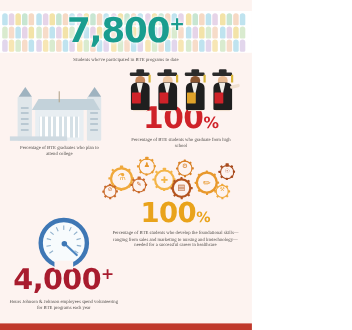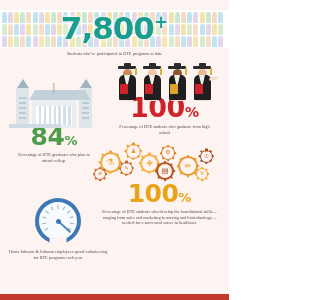--- a/index.html
+++ b/index.html
@@ -369,21 +369,20 @@
       <div class="bldg">
         <div class="tower l"></div>
         <div class="tower r"></div>
         <div class="main-bldg">
           <div class="flag"></div>
           <div class="cols"></div>
         </div>
         <div class="base"></div>
       </div>
     </div>
-    <div class="figure"><span>84</span><span class="pct">%</span></div>
     <div class="caption">Percentage of BTE graduates who plan to attend college</div>
   </div>
 
   <div class="stat" id="block-gears">
     <div class="art" id="gears-art">
         <div class="gear" style="left: 10px; top: 12px; width: 21px; height: 21px;">
           <div class="ring" style="border: 2.73px solid rgb(240, 169, 60);"></div>
           <div class="teeth">
             <span style="background: rgb(240, 169, 60); transform: rotate(0deg) translate(0px, -10.5px);"></span>
             <span style="background: rgb(240, 169, 60); transform: rotate(45deg) translate(0px, -10.5px);"></span>
@@ -541,17 +540,18 @@
             <i style="transform: translate(-50%, -16px) rotate(50deg);"></i>
             <i style="transform: translate(-50%, -16px) rotate(75deg);"></i>
             <i style="transform: translate(-50%, -16px) rotate(100deg);"></i>
             <i style="transform: translate(-50%, -16px) rotate(125deg);"></i>
           </div>
         <div class="needle"></div>
         <div class="hub"></div>
         <div class="gap"></div>
       </div>
     </div>
+    <div class="figure"><span>4,000</span><span class="plus">+</span></div>
     <div class="caption">Hours Johnson &amp; Johnson employees spend volunteering for BTE programs each year</div>
   </div>
 
   <div class="bottom-bar"></div>
 </div>
 
 </body></html>

